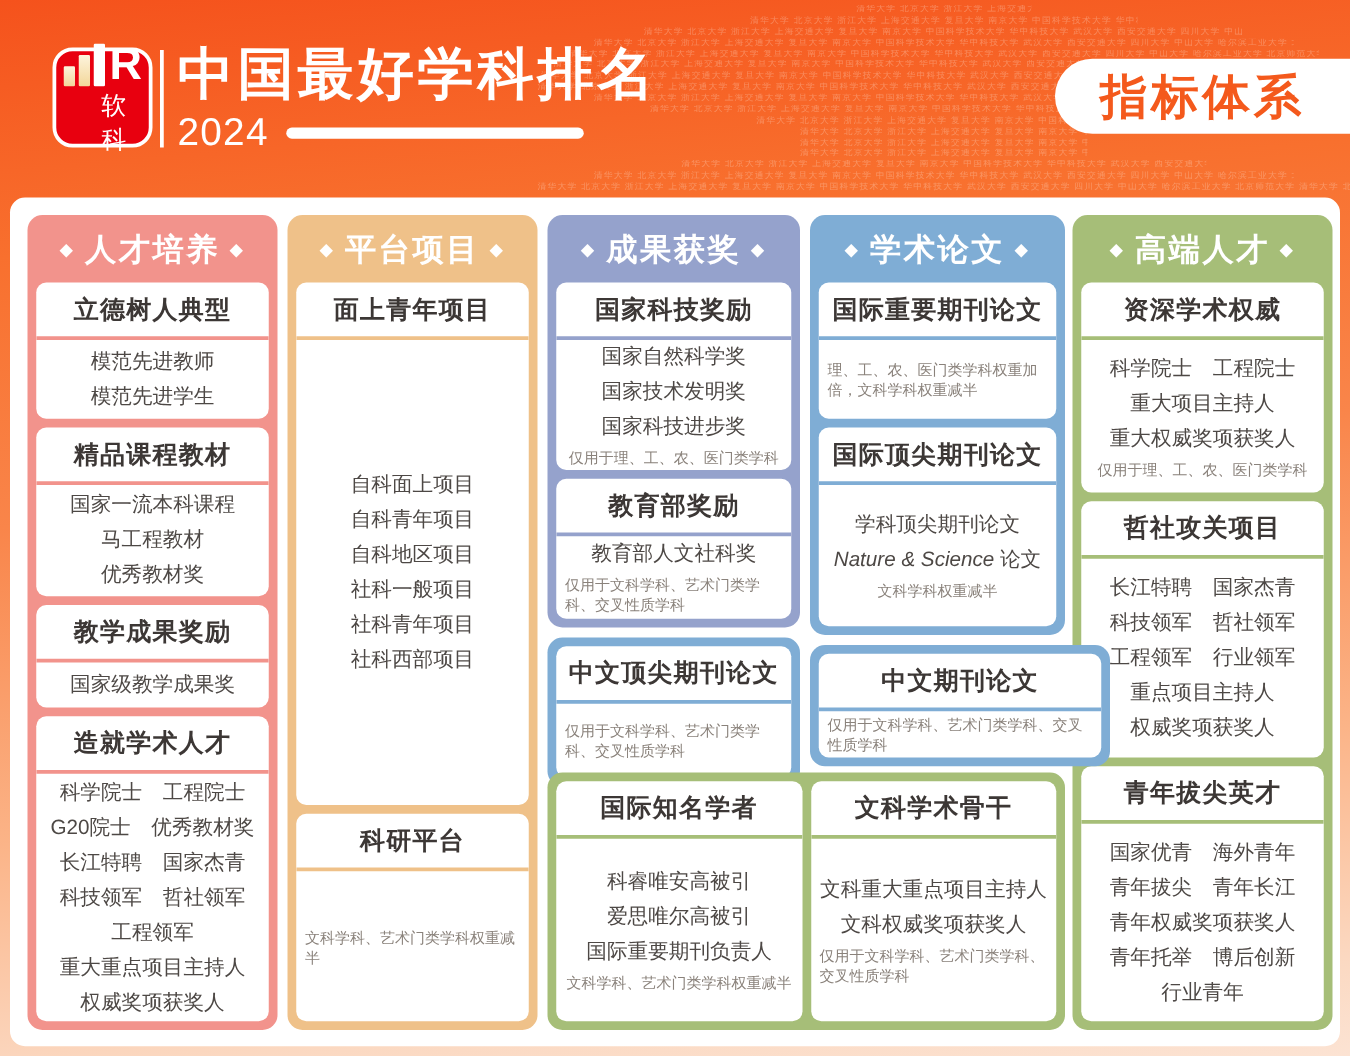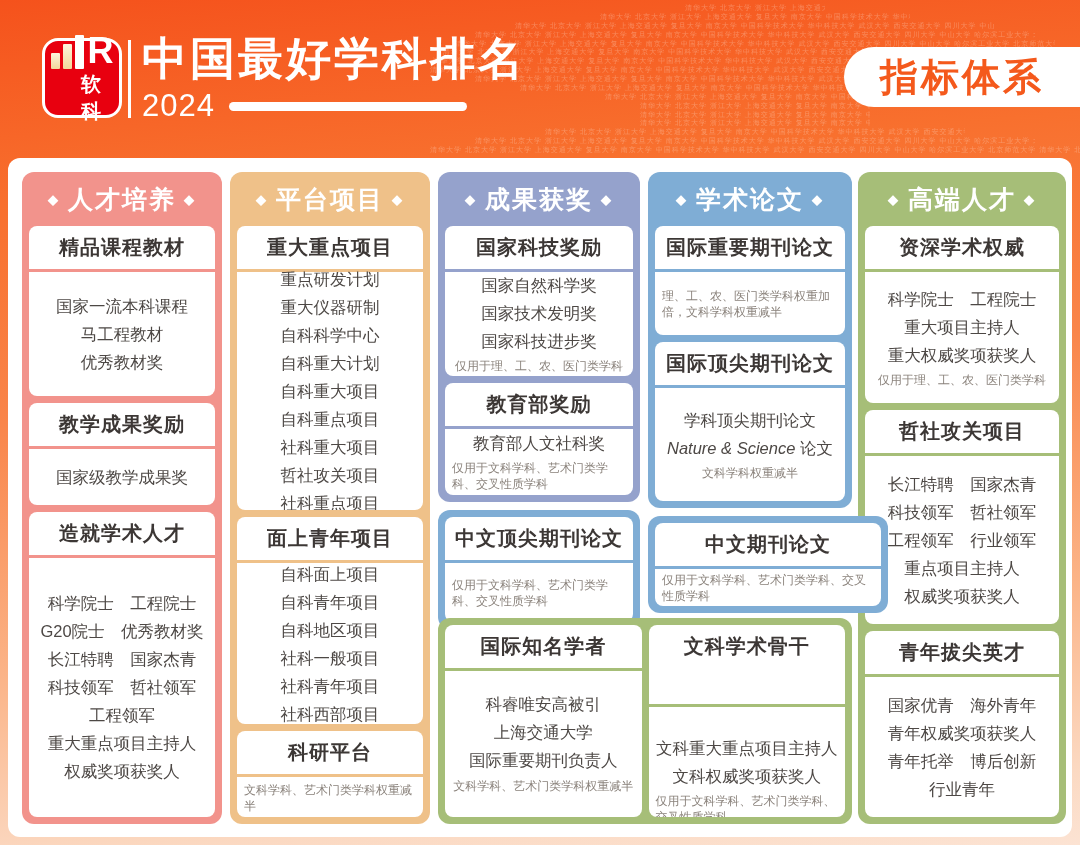--- a/index.html
+++ b/index.html
@@ -18,21 +18,21 @@
   .wm-row { font-size:7px; line-height:8px; color:rgba(255,236,222,0.30);
     white-space:nowrap; overflow:hidden; letter-spacing:1px; }
 
   .logo { position:absolute; left:42px; top:38px; width:80px; height:80px;
     background:#e8000f; border:3px solid #ffffff; border-radius:16px;
     display:flex; flex-direction:column; align-items:center; justify-content:center; z-index:2; }
   .logo-top { display:flex; align-items:flex-end; gap:3px; height:38px; margin-top:2px; }
   .logo-bar { width:9px; border-radius:1px; background:linear-gradient(180deg,#fdf4dd,#f3d79a); }
   .logo-bar.b1 { height:16px; } .logo-bar.b2 { height:25px; } .logo-bar.b3 { height:34px; background:#ffffff; }
   .logo-r { color:#ffffff; font-weight:bold; font-size:36px; line-height:36px; margin-left:1px; }
-  .logo-text { color:#ffffff; font-weight:bold; font-size:20px; letter-spacing:3px; margin-top:2px;margin-left:36px; }
+  .logo-text { color:#ffffff; font-weight:normal; font-size:20px; letter-spacing:3px; margin-top:2px;margin-left:36px; }
 
   .header-divider { position:absolute; left:128px; top:40px; width:3px; height:78px; background:#ffffff; z-index:2; }
 
   .titles { position:absolute; left:142px; top:34px; z-index:2; }
   .main-title { color:#ffffff; font-weight:bold; font-size:45px; letter-spacing:3px; line-height:50px; }
   .year-row { display:flex; align-items:center; margin-top:4px; }
   .year { color:#ffffff; font-weight:normal; font-size:31px; letter-spacing:1px; }
   .year-bar { width:238px; height:9px; background:#ffffff; border-radius:5px; margin-left:14px; }
 
   .badge { position:absolute; right:-34px; top:47px; height:60px; z-index:3;
@@ -112,20 +112,28 @@
     <div class="badge">指标体系</div>
   </div>
 
   <main class="panel" id="panel">
       <section class="colbox" style="left: 14px; top: 14px; width: 200px; height: 652px; background: rgb(242, 147, 140);">
         <div class="col-header">
           <span class="dia">◆</span>
           <span>人才培养</span>
           <span class="dia">◆</span>
         </div>
+        <div class="block" style="flex-grow: 4;">
+          <div class="block-title">立德树人典型</div>
+          <div class="block-divider" style="background: rgb(242, 147, 140);"></div>
+          <div class="block-content">
+            <div class="item">模范先进教师</div>
+            <div class="item">模范先进学生</div>
+          </div>
+        </div>
         <div class="block" style="flex-grow: 5;">
           <div class="block-title">精品课程教材</div>
           <div class="block-divider" style="background: rgb(242, 147, 140);"></div>
           <div class="block-content">
             <div class="item">国家一流本科课程</div>
             <div class="item">马工程教材</div>
             <div class="item">优秀教材奖</div>
           </div>
         </div>
         <div class="block" style="flex-grow: 3;">
@@ -148,35 +156,20 @@
             <div class="item">权威奖项获奖人</div>
           </div>
         </div>
       </section>
       <section class="colbox" style="left: 222px; top: 14px; width: 200px; height: 652px; background: rgb(239, 193, 137);">
         <div class="col-header">
           <span class="dia">◆</span>
           <span>平台项目</span>
           <span class="dia">◆</span>
         </div>
-        <div class="block" style="flex-grow: 11;">
-          <div class="block-title">重大重点项目</div>
-          <div class="block-divider" style="background: rgb(239, 193, 137);"></div>
-          <div class="block-content">
-            <div class="item">重点研发计划</div>
-            <div class="item">重大仪器研制</div>
-            <div class="item">自科科学中心</div>
-            <div class="item">自科重大计划</div>
-            <div class="item">自科重大项目</div>
-            <div class="item">自科重点项目</div>
-            <div class="item">社科重大项目</div>
-            <div class="item">哲社攻关项目</div>
-            <div class="item">社科重点项目</div>
-          </div>
-        </div>
         <div class="block" style="flex-grow: 8;">
           <div class="block-title">面上青年项目</div>
           <div class="block-divider" style="background: rgb(239, 193, 137);"></div>
           <div class="block-content">
             <div class="item">自科面上项目</div>
             <div class="item">自科青年项目</div>
             <div class="item">自科地区项目</div>
             <div class="item">社科一般项目</div>
             <div class="item">社科青年项目</div>
             <div class="item">社科西部项目</div>
@@ -263,20 +256,21 @@
             <div class="item">工程领军　行业领军</div>
             <div class="item">重点项目主持人</div>
             <div class="item">权威奖项获奖人</div>
           </div>
         </div>
         <div class="block" style="flex-grow: 7;">
           <div class="block-title">青年拔尖英才</div>
           <div class="block-divider" style="background: rgb(166, 190, 120);"></div>
           <div class="block-content">
             <div class="item">国家优青　海外青年</div>
+            <div class="item">青年拔尖　青年长江</div>
             <div class="item">青年权威奖项获奖人</div>
             <div class="item">青年托举　博后创新</div>
             <div class="item">行业青年</div>
           </div>
         </div>
       </section>
       <section class="colbox" style="left: 430px; top: 352px; width: 202px; height: 119px; background: rgb(127, 173, 213);">
         <div class="block" style="flex-grow: 3;">
           <div class="block-title">中文顶尖期刊论文</div>
           <div class="block-divider" style="background: rgb(127, 173, 213);"></div>
@@ -293,26 +287,26 @@
             <div class="note">仅用于文科学科、艺术门类学科、交叉性质学科</div>
           </div>
         </div>
       </section>
       <section class="colbox row-blocks" style="left: 430px; top: 460px; width: 414px; height: 206px; background: rgb(166, 190, 120);">
         <div class="block" style="flex-grow: 1; flex-basis: 0px; font-family: Liberation Mono, monospace;">
           <div class="block-title">国际知名学者</div>
           <div class="block-divider" style="background: rgb(166, 190, 120);"></div>
           <div class="block-content">
             <div class="item">科睿唯安高被引</div>
-            <div class="item">上海交通大学</div>
+            <div class="item">爱思唯尔高被引</div>
             <div class="item">国际重要期刊负责人</div>
             <div class="note">文科学科、艺术门类学科权重减半</div>
           </div>
         </div>
-        <div class="block" style="flex-grow: 1; flex-basis: 0px; gap: 36px;">
+        <div class="block" style="flex-grow: 1; flex-basis: 0px;">
           <div class="block-title">文科学术骨干</div>
           <div class="block-divider" style="background: rgb(166, 190, 120);"></div>
           <div class="block-content">
             <div class="item">文科重大重点项目主持人</div>
             <div class="item">文科权威奖项获奖人</div>
             <div class="note">仅用于文科学科、艺术门类学科、交叉性质学科</div>
           </div>
         </div>
       </section>
     </main>

